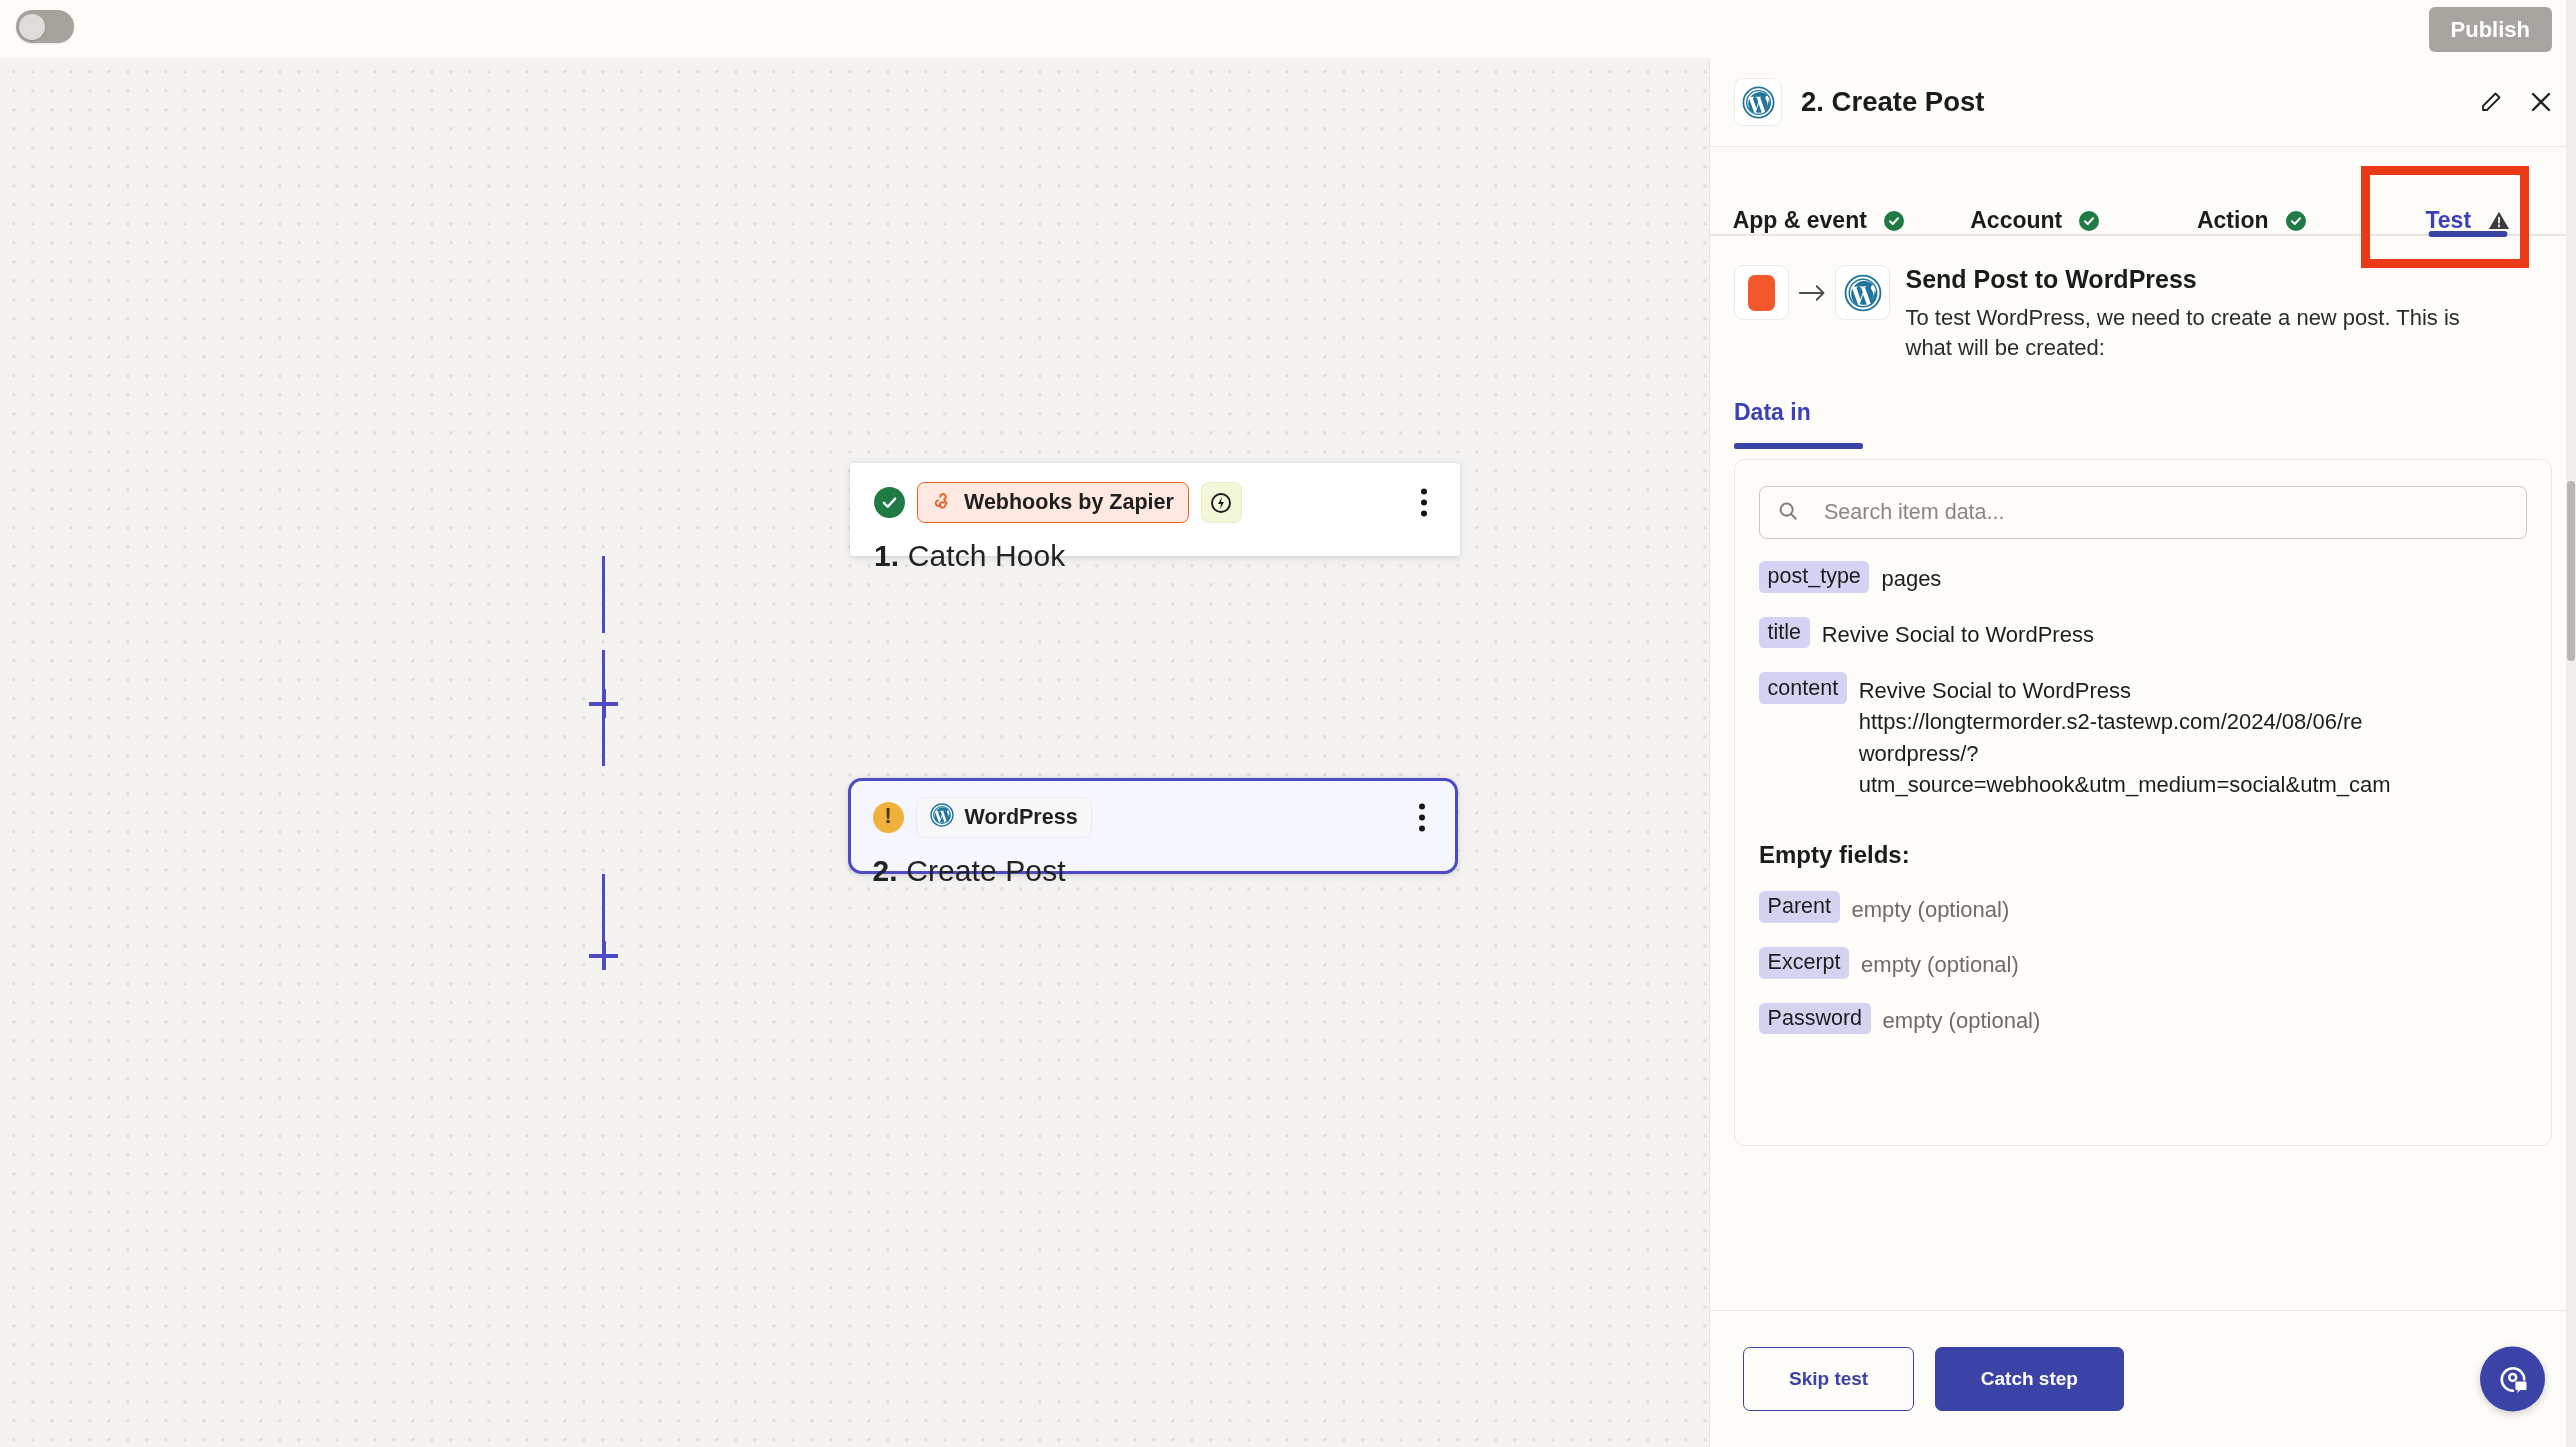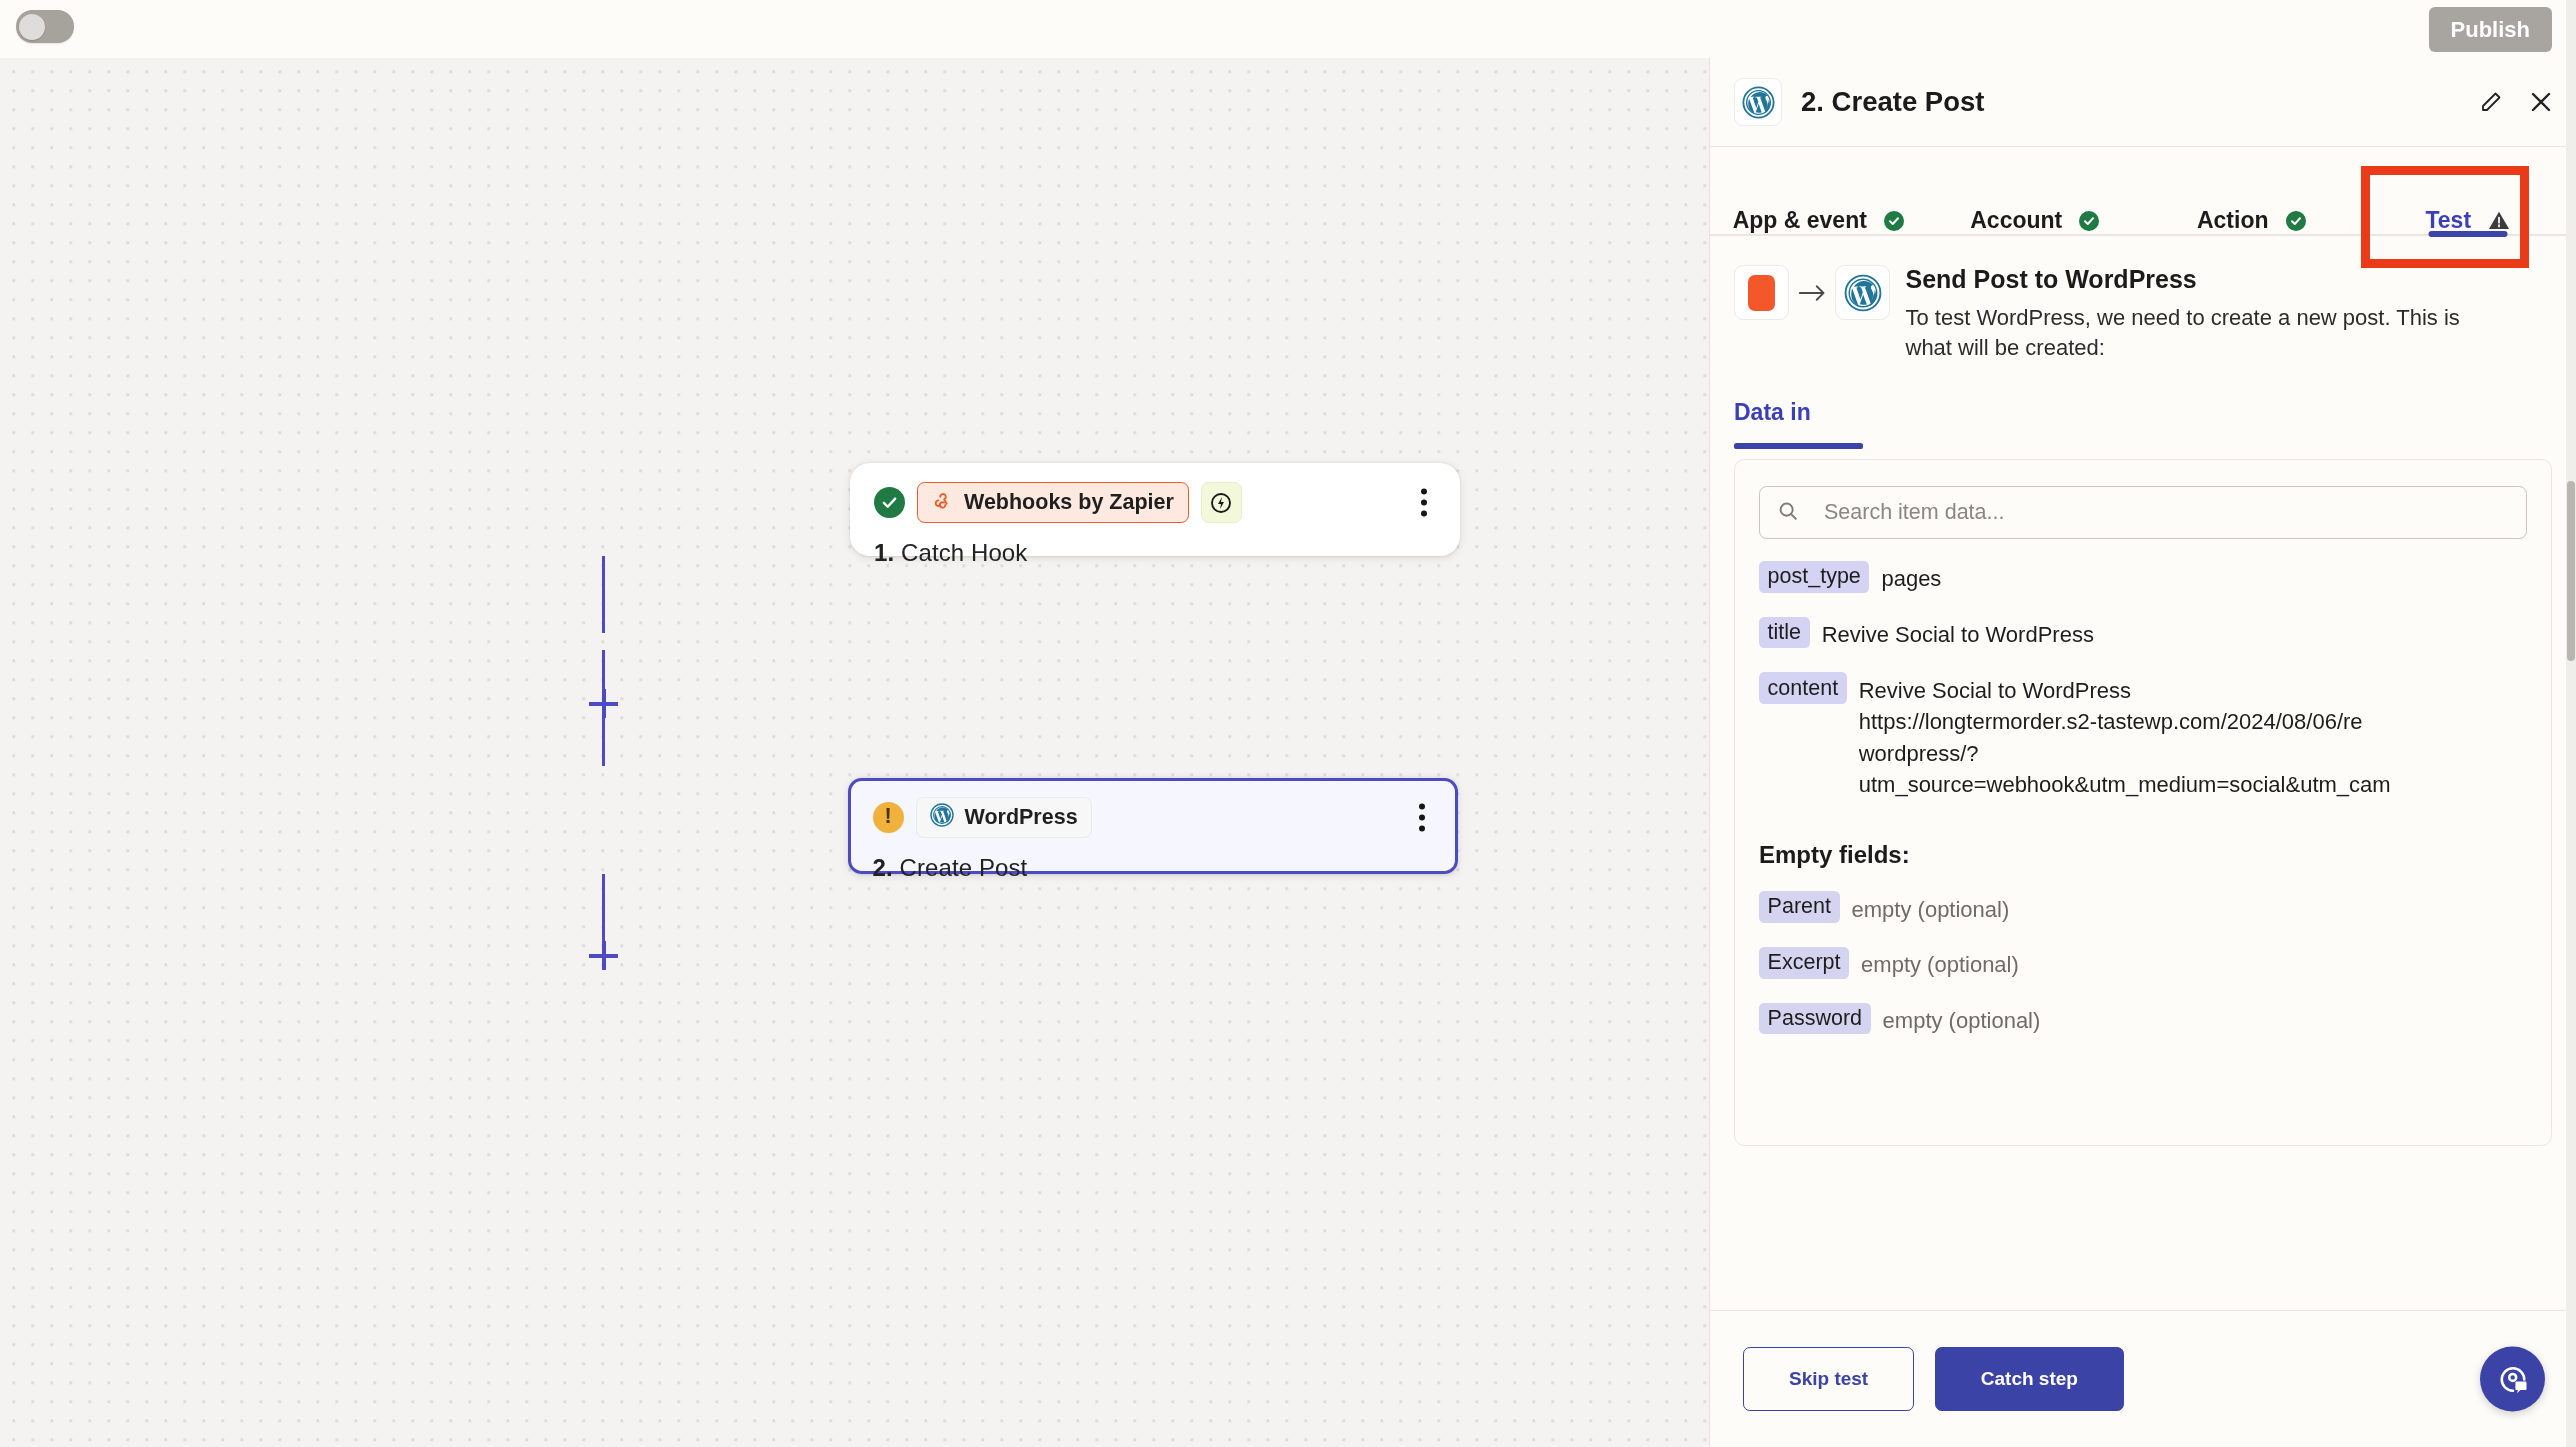--- a/index.html
+++ b/index.html
@@ -48,21 +48,21 @@
     background-color: #f4f3f1;
     background-image: radial-gradient(circle, #dedcd8 1.4px, transparent 1.5px);
     background-size: 19px 19px;
     background-position: 4.3px 4.3px;
     overflow: hidden;
   }
 
   .node {
     position: absolute;
     width: 610px;
-    border-radius: 20px;
+    border-radius: 4px;
     background: #ffffff;
     box-shadow: 0 1.7px 8.6px rgba(0,0,0,0.10), 0 0.9px 2.6px rgba(0,0,0,0.07);
     padding: 19px 24px 22px 24px;
   }
   .node.node-1 { left: 850px; top: 405px; height: 93px; }
   .node.node-2 {
     left: 848px; top: 720px; height: 96px;
     background: #f6f6fe;
     border: 3.4px solid #4d4ac4;
     border-radius: 13.7px;
@@ -101,21 +101,21 @@
 
   .kebab {
     position: absolute; right: 0px; top: 50%; transform: translateY(-50%);
     width: 24px; height: 33px;
     display: flex; flex-direction: column; align-items: center; justify-content: space-between;
     cursor: pointer; padding: 2.6px 0;
   }
   .kebab i { display: block; width: 6px; height: 6px; border-radius: 50%; background: #161616; }
 
   .node-title {
-    margin-top: 15.5px; font-size: 24px; color: #222; letter-spacing: 0.1px;
+    margin-top: 15.5px; font-size: 30px; color: #222; letter-spacing: 0.1px;
   }
   .node-title b { font-weight: bold; }
 
   
   .conn-line { position: absolute; width: 3.4px; background: #4d4ac4; }
   .plus {
     position: absolute; width: 29px; height: 29px;
   }
   .plus::before, .plus::after {
     content: ""; position: absolute; background: #4d4ac4;

